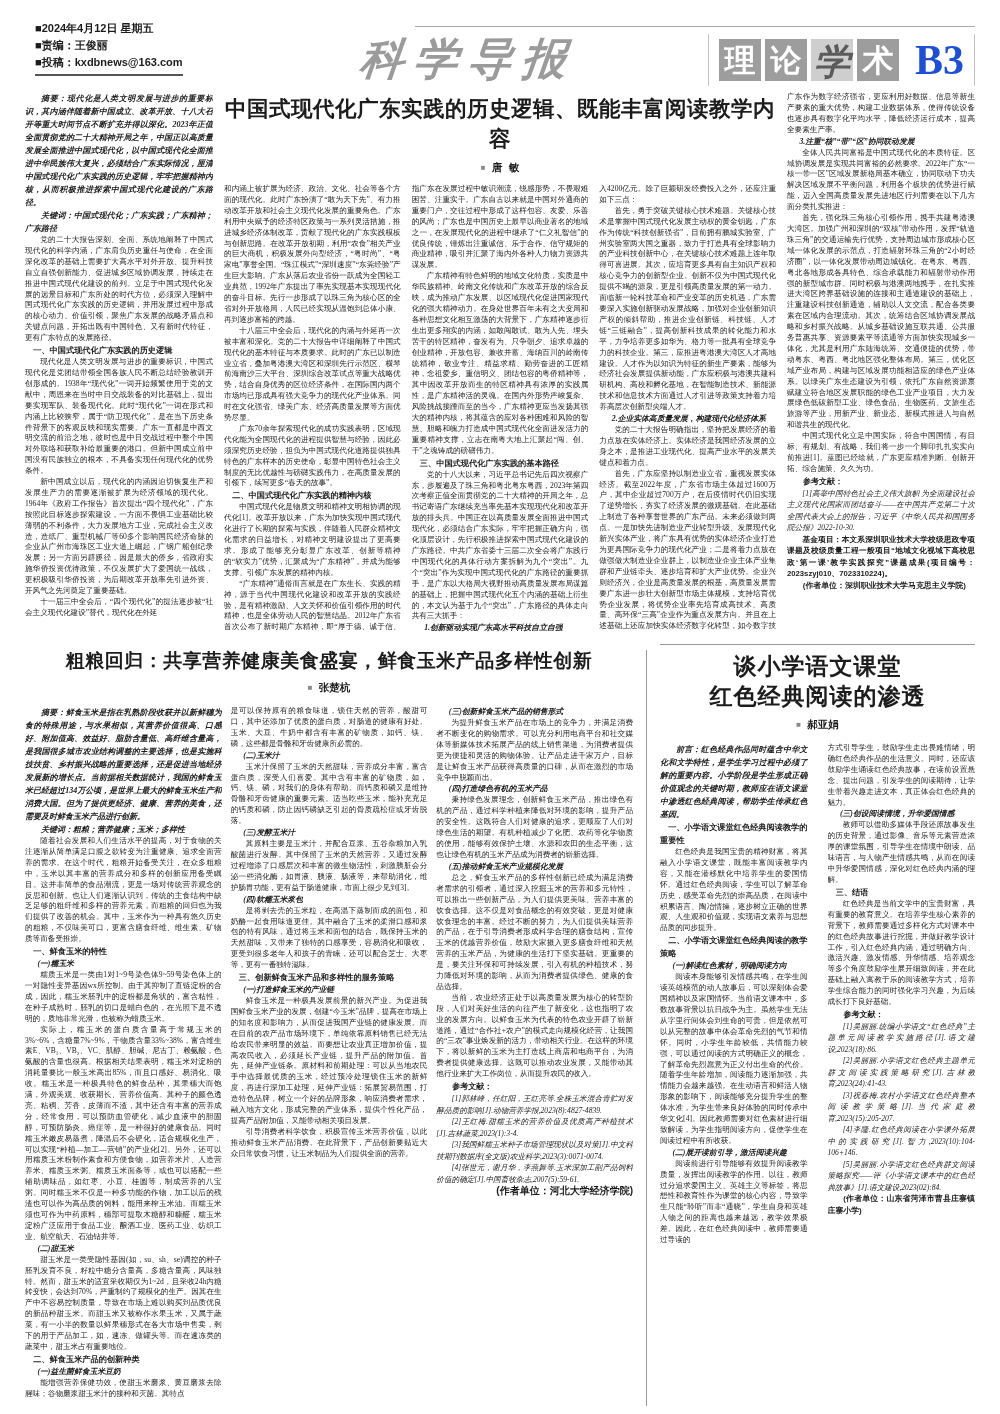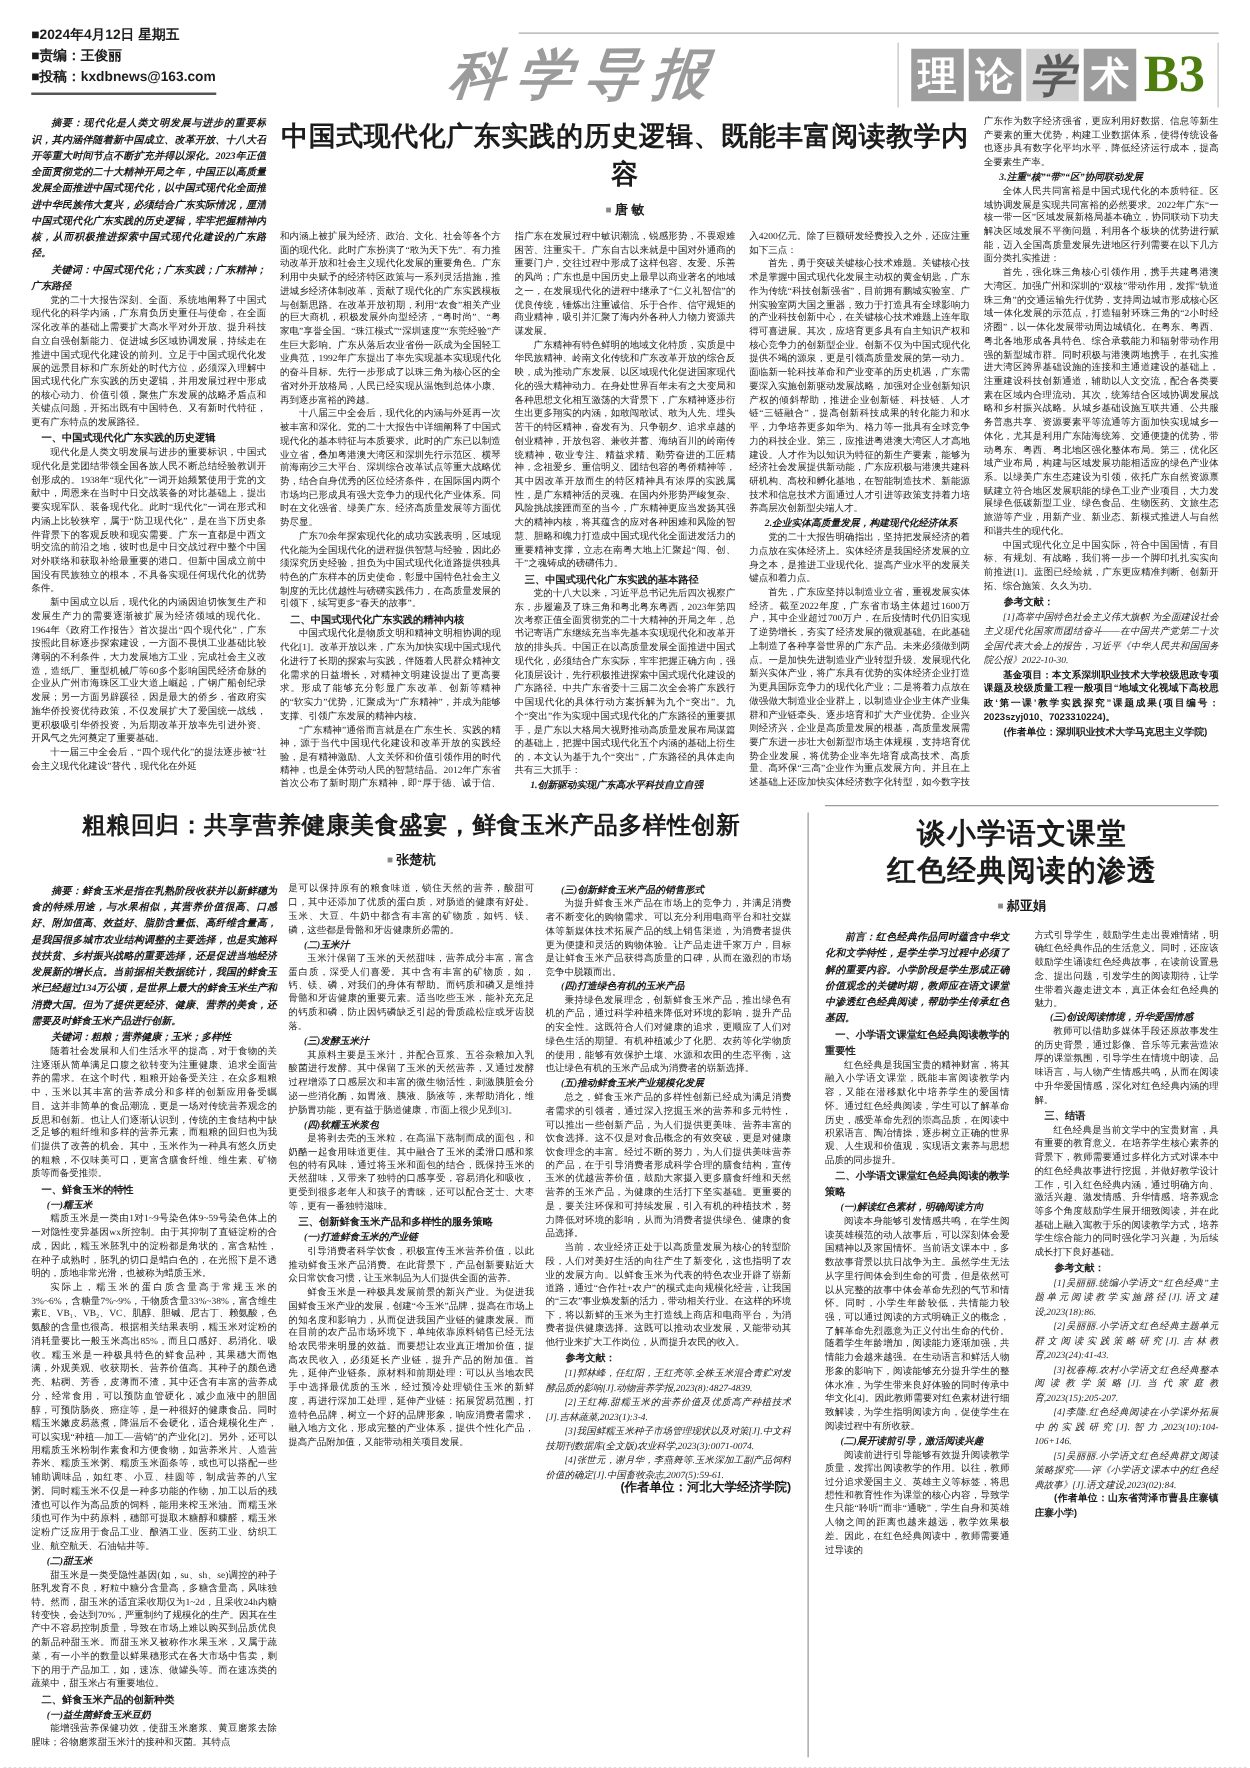--- a/index.html
+++ b/index.html
@@ -1,52 +1,52 @@
 <!DOCTYPE html>
 <html><head>
 <meta charset="utf-8">
 <style>
   html,body{margin:0;padding:0;background:#f6f6f4;}
   .page{position:relative;width:1000px;height:1414px;margin:0 auto;background:#ffffff;
         font-family:"Liberation Serif","DejaVu Serif",serif;color:#1c1c1c;overflow:hidden;
         border-bottom:2px dotted #b9b9b9;}
   
   .hdr{position:relative;height:76px;margin:12px 25px 0 25px;}
-  .hdr-left{position:absolute;left:0;top:8px;font-family:"Liberation Sans","DejaVu Sans",sans-serif;
+  .hdr-left{position:absolute;left:10px;top:8px;font-family:"Liberation Sans","DejaVu Sans",sans-serif;
             font-size:11px;font-weight:bold;line-height:17px;border-bottom:2px solid #555;padding-bottom:3px;}
   .hdr-rule{position:absolute;left:390px;right:0;top:14px;height:1px;background:#aaa;}
   .masthead{position:absolute;left:335px;top:18px;font-family:"DejaVu Serif",serif;font-style:italic;
             font-weight:bold;font-size:44px;color:#9b9b9b;letter-spacing:10px;transform:skewX(-6deg);}
   .sec{position:absolute;right:0;top:22px;display:flex;align-items:center;gap:4px;
        padding:0 10px;border-left:1px solid #c2c2c2;border-right:1px solid #c2c2c2;height:52px;}
   .sec-box{width:42px;height:42px;background:#9d9d9d;color:#fff;text-align:center;line-height:44px;
            font-family:"Liberation Sans","DejaVu Sans",sans-serif;font-weight:bold;font-size:31px;}
   .sec-box.cal{background:#cécece;background:#cecece;color:#5b5b5b;font-family:"DejaVu Serif",serif;
            font-style:italic;font-size:36px;}
-  .sec-page{font-family:"Liberation Serif",serif;font-weight:bold;font-size:42px;color:#4d7c0f;margin-left:2px;}
+  .sec-page{font-family:"Liberation Serif",serif;font-weight:bold;font-size:42px;color:#1d4ed8;margin-left:12px;}
   
   .blk{margin:0;text-align:justify;font-size:7.6px;line-height:10.9px;}
   .s-p{text-indent:2em;}
   .s-ph{text-indent:0;}
   .s-h{text-indent:1em;font-family:"Liberation Sans","DejaVu Sans",sans-serif;font-weight:bold;
        font-size:8.2px;line-height:13px;}
   .s-hk{text-indent:1.6em;font-weight:bold;font-style:italic;font-size:7.8px;line-height:12px;}
   .s-kai{text-indent:2em;font-style:italic;font-weight:bold;font-size:8px;line-height:13px;}
   .s-ref{text-indent:2em;font-style:italic;font-size:7.6px;line-height:11.5px;}
   .s-refh{text-indent:2em;font-family:"Liberation Sans","DejaVu Sans",sans-serif;font-weight:bold;font-size:8px;line-height:13px;}
   .s-fund{text-indent:2em;font-family:"Liberation Sans","DejaVu Sans",sans-serif;font-weight:bold;font-size:7.7px;line-height:11.5px;}
   .s-unit{text-indent:2em;font-family:"Liberation Sans","DejaVu Sans",sans-serif;font-weight:bold;font-size:7.9px;line-height:12px;}
   .s-unitr{text-align:right;font-family:"Liberation Sans","DejaVu Sans",sans-serif;font-weight:bold;font-size:10px;line-height:12px;}
   
   .art1{margin:4px 25px 0 25px;height:540px;display:flex;gap:11px;overflow:hidden;}
   .a1col{width:188px;flex:0 0 188px;height:540px;overflow:hidden;}
   .a1mid{flex:1;display:flex;flex-direction:column;overflow:hidden;}
   .a1title{text-align:center;font-family:"Liberation Sans","DejaVu Sans",sans-serif;font-weight:bold;
            font-size:21.5px;letter-spacing:.5px;line-height:30px;margin-top:2px;}
-  .byline{text-align:center;font-family:Liberation Serif, serif;font-weight:bold;
+  .byline{text-align:center;font-family:Liberation Mono, monospace;font-weight:bold;
           font-size:10.5px;margin:7px 0 9px 0;}
   .byline .sq{color:#8a8a8a;font-size:8px;vertical-align:1px;}
   .a1cols{display:flex;gap:11px;flex:1;overflow:hidden;}
   .a1colm{flex:1;overflow:hidden;}
   
   .bottom{display:flex;margin:12px 25px 0 25px;height:762px;overflow:hidden;}
   .art2{width:608px;flex:0 0 608px;display:flex;flex-direction:column;overflow:hidden;}
   .a2title{text-align:center;font-family:"Liberation Sans","DejaVu Sans",sans-serif;font-weight:bold;
            font-size:19px;letter-spacing:.5px;line-height:26px;margin-top:4px;}
   .a2cols{display:flex;gap:9px;flex:1;overflow:hidden;margin-top:2px;}
@@ -161,22 +161,22 @@
         <div class="a2col">
             <p class="blk s-ph">是可以保持原有的粮食味道，锁住天然的营养，酸甜可口，其中还添加了优质的蛋白质，对肠道的健康有好处。玉米、大豆、牛奶中都含有丰富的矿物质，如钙、镁、磷，这些都是骨骼和牙齿健康所必需的。</p>
             <p class="blk s-hk">(二)玉米汁</p>
             <p class="blk s-p">玉米汁保留了玉米的天然甜味，营养成分丰富，富含蛋白质，深受人们喜爱。其中含有丰富的矿物质，如，钙、镁、磷，对我们的身体有帮助。而钙质和磷又是维持骨骼和牙齿健康的重要元素。适当吃些玉米，能补充充足的钙质和磷，防止因钙磷缺乏引起的骨质疏松症或牙齿脱落。</p>
             <p class="blk s-hk">(三)发酵玉米汁</p>
             <p class="blk s-p">其原料主要是玉米汁，并配合豆浆、五谷杂粮加入乳酸菌进行发酵。其中保留了玉米的天然营养，又通过发酵过程增添了口感层次和丰富的微生物活性，刺激胰脏会分泌一些消化酶，如胃液、胰液、肠液等，来帮助消化，维护肠胃功能，更有益于肠道健康，市面上很少见到[3]。</p>
             <p class="blk s-hk">(四)软糯玉米浆包</p>
             <p class="blk s-p">是将剥去壳的玉米粒，在高温下蒸制而成的面包，和奶酪一起食用味道更佳。其中融合了玉米的柔滑口感和浆包的特有风味，通过将玉米和面包的结合，既保持玉米的天然甜味，又带来了独特的口感享受，容易消化和吸收，更受到很多老年人和孩子的青睐，还可以配合芝士、大枣等，更有一番独特滋味。</p>
             <p class="blk s-h">三、创新鲜食玉米产品和多样性的服务策略</p>
             <p class="blk s-hk">(一)打造鲜食玉米的产业链</p>
+            <p class="blk s-p">鲜食玉米是一种极具发展前景的新兴产业。为促进我国鲜食玉米产业的发展，创建“今玉米”品牌，提高在市场上的知名度和影响力，从而促进我国产业链的健康发展。而在目前的农产品市场环境下，单纯依靠原料销售已经无法给农民带来明显的效益。而要想让农业真正增加价值，提高农民收入，必须延长产业链，提升产品的附加值。首先，延伸产业链条。原材料和前期处理：可以从当地农民手中选择最优质的玉米，经过预冷处理锁住玉米的新鲜度，再进行深加工处理，延伸产业链：拓展贸易范围，打造特色品牌，树立一个好的品牌形象，响应消费者需求，融入地方文化，形成完整的产业体系，提供个性化产品，提高产品附加值，又能带动相关项目发展。</p>
             <p class="blk s-p">引导消费者科学饮食，积极宣传玉米营养价值，以此推动鲜食玉米产品消费。在此背景下，产品创新要贴近大众日常饮食习惯，让玉米制品为人们提供全面的营养。</p>
-            <p class="blk s-p">鲜食玉米是一种极具发展前景的新兴产业。为促进我国鲜食玉米产业的发展，创建“今玉米”品牌，提高在市场上的知名度和影响力，从而促进我国产业链的健康发展。而在目前的农产品市场环境下，单纯依靠原料销售已经无法给农民带来明显的效益。而要想让农业真正增加价值，提高农民收入，必须延长产业链，提升产品的附加值。首先，延伸产业链条。原材料和前期处理：可以从当地农民手中选择最优质的玉米，经过预冷处理锁住玉米的新鲜度，再进行深加工处理，延伸产业链：拓展贸易范围，打造特色品牌，树立一个好的品牌形象，响应消费者需求，融入地方文化，形成完整的产业体系，提供个性化产品，提高产品附加值，又能带动相关项目发展。</p>
           </div>
         <div class="a2col">
             <p class="blk s-hk">(三)创新鲜食玉米产品的销售形式</p>
             <p class="blk s-p">为提升鲜食玉米产品在市场上的竞争力，并满足消费者不断变化的购物需求。可以充分利用电商平台和社交媒体等新媒体技术拓展产品的线上销售渠道，为消费者提供更为便捷和灵活的购物体验。让产品走进千家万户，目标是让鲜食玉米产品获得高质量的口碑，从而在激烈的市场竞争中脱颖而出。</p>
             <p class="blk s-hk">(四)打造绿色有机的玉米产品</p>
             <p class="blk s-p">秉持绿色发展理念，创新鲜食玉米产品，推出绿色有机的产品，通过科学种植来降低对环境的影响，提升产品的安全性。这既符合人们对健康的追求，更顺应了人们对绿色生活的期望。有机种植减少了化肥、农药等化学物质的使用，能够有效保护土壤、水源和农田的生态平衡，这也让绿色有机的玉米产品成为消费者的崭新选择。</p>
             <p class="blk s-hk">(五)推动鲜食玉米产业规模化发展</p>
             <p class="blk s-p">总之，鲜食玉米产品的多样性创新已经成为满足消费者需求的引领者，通过深入挖掘玉米的营养和多元特性，可以推出一些创新产品，为人们提供更美味、营养丰富的饮食选择。这不仅是对食品概念的有效突破，更是对健康饮食理念的丰富。经过不断的努力，为人们提供美味营养的产品，在于引导消费者形成科学合理的膳食结构，宣传玉米的优越营养价值，鼓励大家摄入更多膳食纤维和天然营养的玉米产品，为健康的生活打下坚实基础。更重要的是，要关注环保和可持续发展，引入有机的种植技术，努力降低对环境的影响，从而为消费者提供绿色、健康的食品选择。</p>
             <p class="blk s-p">当前，农业经济正处于以高质量发展为核心的转型阶段，人们对美好生活的向往产生了新变化，这也指明了农业的发展方向。以鲜食玉米为代表的特色农业开辟了崭新道路，通过“合作社+农户”的模式走向规模化经营，让我国的“三农”事业焕发新的活力，带动相关行业。在这样的环境下，将以新鲜的玉米为主打造线上商店和电商平台，为消费者提供健康选择。这既可以推动农业发展，又能带动其他行业来扩大工作岗位，从而提升农民的收入。</p>
             <p class="blk s-refh">参考文献：</p>

